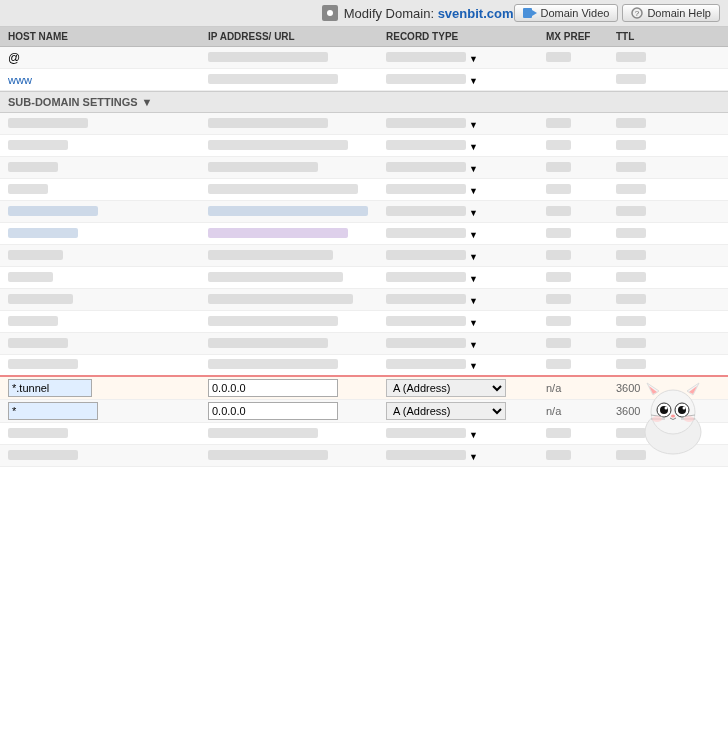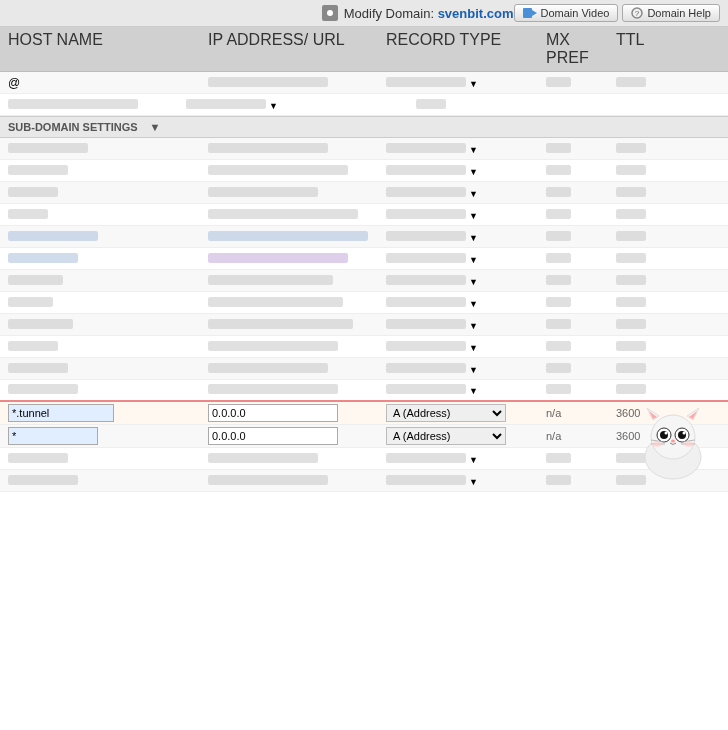--- a/index.html
+++ b/index.html
@@ -40,22 +40,22 @@
       gap: 4px;
       color: #333;
     }
 
     
     .col-headers {
       background: #d0d0d0;
       display: flex;
       padding: 4px 8px;
       border-bottom: 1px solid #bbb;
-      font-weight: normal;
-      font-size: 16px;
+      font-weight: bold;
+      font-size: 10px;
       color: #333;
       text-transform: uppercase;
     }
     .col-host { width: 200px; flex-shrink: 0; }
     .col-ip { width: 178px; flex-shrink: 0; }
     .col-record { width: 160px; flex-shrink: 0; }
     .col-mx { width: 70px; flex-shrink: 0; }
     .col-ttl { width: 70px; flex-shrink: 0; }
 
     
@@ -96,21 +96,21 @@
       background: #e8e8e8;
       border: 1px solid #ccc;
       border-left: none;
       border-right: none;
       padding: 4px 8px;
       font-size: 11px;
       font-weight: bold;
       color: #555;
       display: flex;
       align-items: center;
-      gap: 12px;
+      gap: 4px;
       cursor: pointer;
     }
 
     
     .speech-bubble {
       position: absolute;
       background: #cc2222;
       color: white;
       border-radius: 6px;
       padding: 8px 12px;
@@ -185,20 +185,21 @@
   </div>
 
   <div class="dns-row" style="background:#f8f8f8;">
     <div class="col-host cell"><span style="font-size:12px;">@</span></div>
     <div class="col-ip cell"><span class="blurred-text" style="width:120px;"></span></div>
     <div class="col-record cell"><span class="blurred-text" style="width:80px;"></span> <span style="font-size:9px;">▼</span></div>
     <div class="col-mx cell"><span class="blurred-text" style="width:25px;"></span></div>
     <div class="col-ttl cell"><span class="blurred-text" style="width:30px;"></span></div>
   </div>
   <div class="dns-row" style="background:#fff;">
+    <div class="col-host cell"><span style="font-size:11px; color:#1a5fb4;">www</span></div>
     <div class="col-ip cell"><span class="blurred-text" style="width:130px;"></span></div>
     <div class="col-record cell"><span class="blurred-text" style="width:80px;"></span> <span style="font-size:9px;">▼</span></div>
     <div class="col-mx cell"></div>
     <div class="col-ttl cell"><span class="blurred-text" style="width:30px;"></span></div>
   </div>
 
   <div class="section-header">
     <span>SUB-DOMAIN SETTINGS</span>
     <span>▼</span>
   </div>
@@ -294,21 +295,21 @@
   <div class="dns-row" style="background:#fff; border-bottom: 2px solid #e88; ">
     <div class="col-host cell"><span class="blurred-text" style="width:70px;"></span></div>
     <div class="col-ip cell"><span class="blurred-text" style="width:130px;"></span></div>
     <div class="col-record cell"><span class="blurred-text" style="width:80px;"></span> <span style="font-size:9px;">▼</span></div>
     <div class="col-mx cell"><span class="blurred-text" style="width:25px;"></span></div>
     <div class="col-ttl cell"><span class="blurred-text" style="width:30px;"></span></div>
   </div>
 
   <div class="dns-row" style="background:#fff8f0;">
     <div class="col-host cell">
-      <input type="text" value="*.tunnel" style="width: 106px; border: 1px solid rgb(170, 170, 170); background: rgb(224, 238, 255);">
+      <input type="text" value="*.tunnel" style="width: 84px; border: 1px solid rgb(170, 170, 170); background: rgb(224, 238, 255);">
     </div>
     <div class="col-ip cell">
       <input type="text" value="0.0.0.0" style="width: 130px; border: 1px solid rgb(170, 170, 170);">
     </div>
     <div class="col-record cell">
       <select style="width:120px;">
         <option>A (Address)</option>
         <option>CNAME</option>
         <option>MX</option>
       </select>

